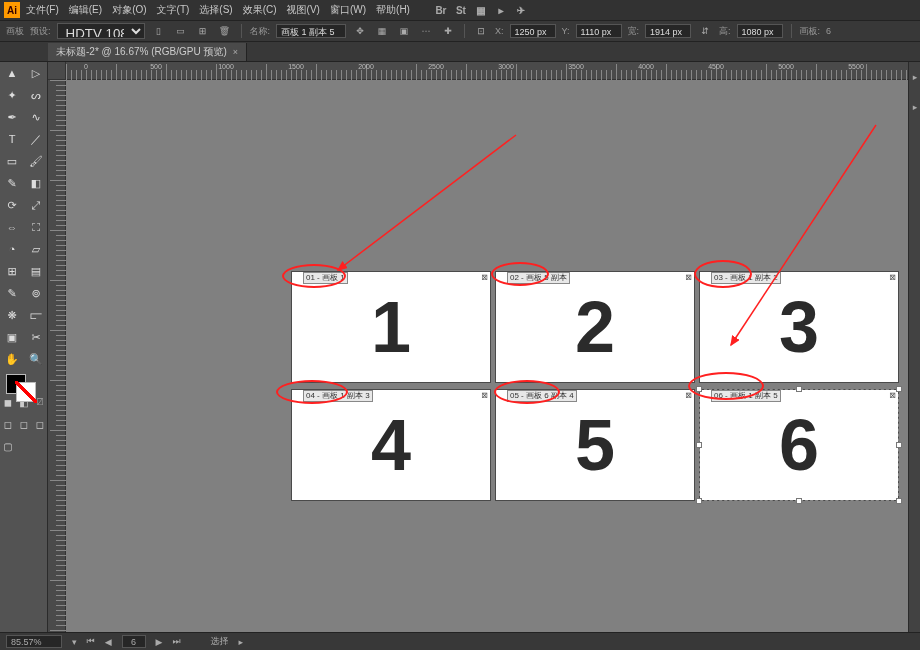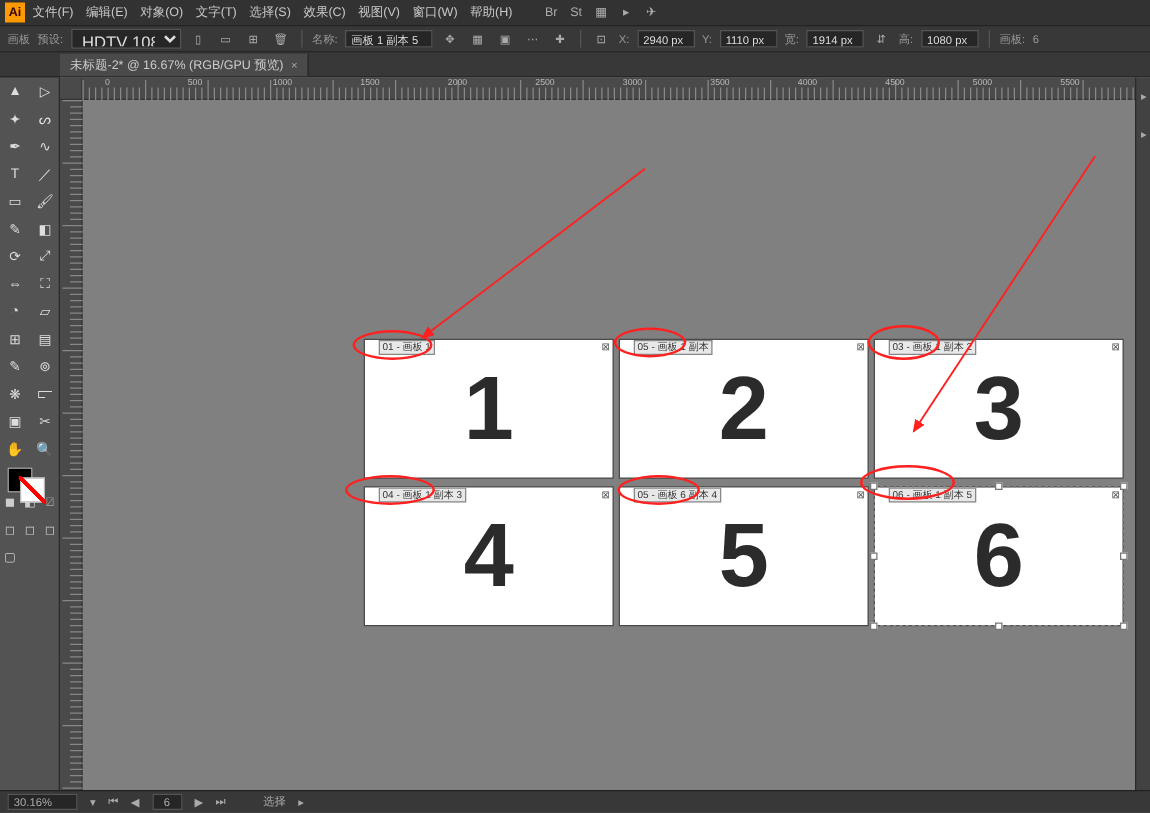--- a/index.html
+++ b/index.html
@@ -2,21 +2,21 @@
 <html><head>
 <meta charset="utf-8">
 <style>
   * { box-sizing: border-box; margin: 0; padding: 0; user-select: none; }
   html, body { width: 920px; height: 650px; overflow: hidden; background: #323232; font-family: "Microsoft YaHei", Arial, sans-serif; }
 
   .menubar { display:flex; align-items:center; height:20px; background:#323232; color:#c8c8c8; font-size:10px; padding-left:4px; gap:2px;}
   .menubar .logo { width:16px;height:16px; background:#ff9a00; color:#330000; font-weight:bold; display:flex;align-items:center;justify-content:center; font-size:10px;}
   .menubar .menu-item{ padding:2px 4px; cursor:default;}
   .menubar .sep { width:14px;}
-  .menubar .tiny-icon { width:14px;height:14px;margin:0 2px; display:inline-flex;align-items:center;justify-content:center;color:#aaa;font-size:10px;}
+  .menubar .tiny-icon { width:14px;height:14px;margin:0 2px; display:inline-flex;align-items:center;justify-content:center;color:#aaa;font-size:10px;font-weight:bold;}
 
   .optbar { display:flex; align-items:center; height:22px; background:#383838; border-top:1px solid #222;border-bottom:1px solid #222; color:#bbb; font-size:9px; padding-left:6px; gap:6px;}
   .optbar .label{color:#999;}
   .optbar .field{ background:#262626;border:1px solid #555; color:#ddd; padding:1px 4px; height:14px; line-height:12px;}
   .optbar select.field{height:16px;}
   .optbar .ico{width:16px;height:16px;display:inline-flex;align-items:center;justify-content:center;color:#aaa;}
   .optbar .divider{width:1px;height:14px;background:#555;margin:0 2px;}
 
   .tabbar{ display:flex;align-items:center;height:20px;background:#383838; color:#ccc;font-size:10px;border-bottom:1px solid #222; padding-left:48px;}
   .tabbar .tab{ background:#4a4a4a; padding:2px 8px;border-right:1px solid #222; display:flex; align-items:center; gap:6px;}
@@ -93,21 +93,21 @@
   <span class="label">名称:</span>
   <span class="field" style="width:70px">画板 1 副本 5</span>
   <span class="ico">✥</span>
   <span class="ico">▦</span>
   <span class="ico">▣</span>
   <span class="ico">⋯</span>
   <span class="ico">✚</span>
   <span class="divider"></span>
   <span class="ico">⊡</span>
   <span class="label">X:</span>
-  <span class="field" style="width:46px">2940 px</span>
+  <span class="field" style="width:46px">1250 px</span>
   <span class="label">Y:</span>
   <span class="field" style="width:46px">1110 px</span>
   <span class="label">宽:</span>
   <span class="field" style="width:46px">1914 px</span>
   <span class="ico">⇵</span>
   <span class="label">高:</span>
   <span class="field" style="width:46px">1080 px</span>
   <span class="divider"></span>
   <span class="label">画板:</span>
   <span class="label">6</span>
@@ -475,21 +475,21 @@
       <div class="artboard" style="left:226px;top:192px;width:198px;height:110px">
         <span class="big">1</span>
         <span class="corner-x" style="right:2px;top:1px">⊠</span>
       </div>
       <div class="ab-label" style="left:237px;top:192px">01 - 画板 1</div>
 
       <div class="artboard" style="left:430px;top:192px;width:198px;height:110px">
         <span class="big">2</span>
         <span class="corner-x" style="right:2px;top:1px">⊠</span>
       </div>
-      <div class="ab-label" style="left:441px;top:192px">05 - 画板 1 副本</div>
+      <div class="ab-label" style="left:441px;top:192px">02 - 画板 5 副本</div>
 
       <div class="artboard" style="left:634px;top:192px;width:198px;height:110px">
         <span class="big">3</span>
         <span class="corner-x" style="right:2px;top:1px">⊠</span>
       </div>
       <div class="ab-label" style="left:645px;top:192px">03 - 画板 1 副本 2</div>
 
       <div class="artboard" style="left:226px;top:310px;width:198px;height:110px">
         <span class="big">4</span>
         <span class="corner-x" style="right:2px;top:1px">⊠</span>
@@ -544,21 +544,21 @@
     </div>
 
     <div class="dock-strip">
       <div class="dock-ico">▸</div>
       <div class="dock-ico">▸</div>
     </div>
   </div>
 </div>
 
 <div class="statusbar">
-  <span class="field" style="width:56px">30.16%</span>
+  <span class="field" style="width:56px">85.57%</span>
   <span>▾</span>
   <span>⏮</span>
   <span>◀</span>
   <span class="field" style="width:24px;text-align:center">6</span>
   <span>▶</span>
   <span>⏭</span>
   <span style="margin-left:20px">选择</span>
   <span>▸</span>
 </div>
 

